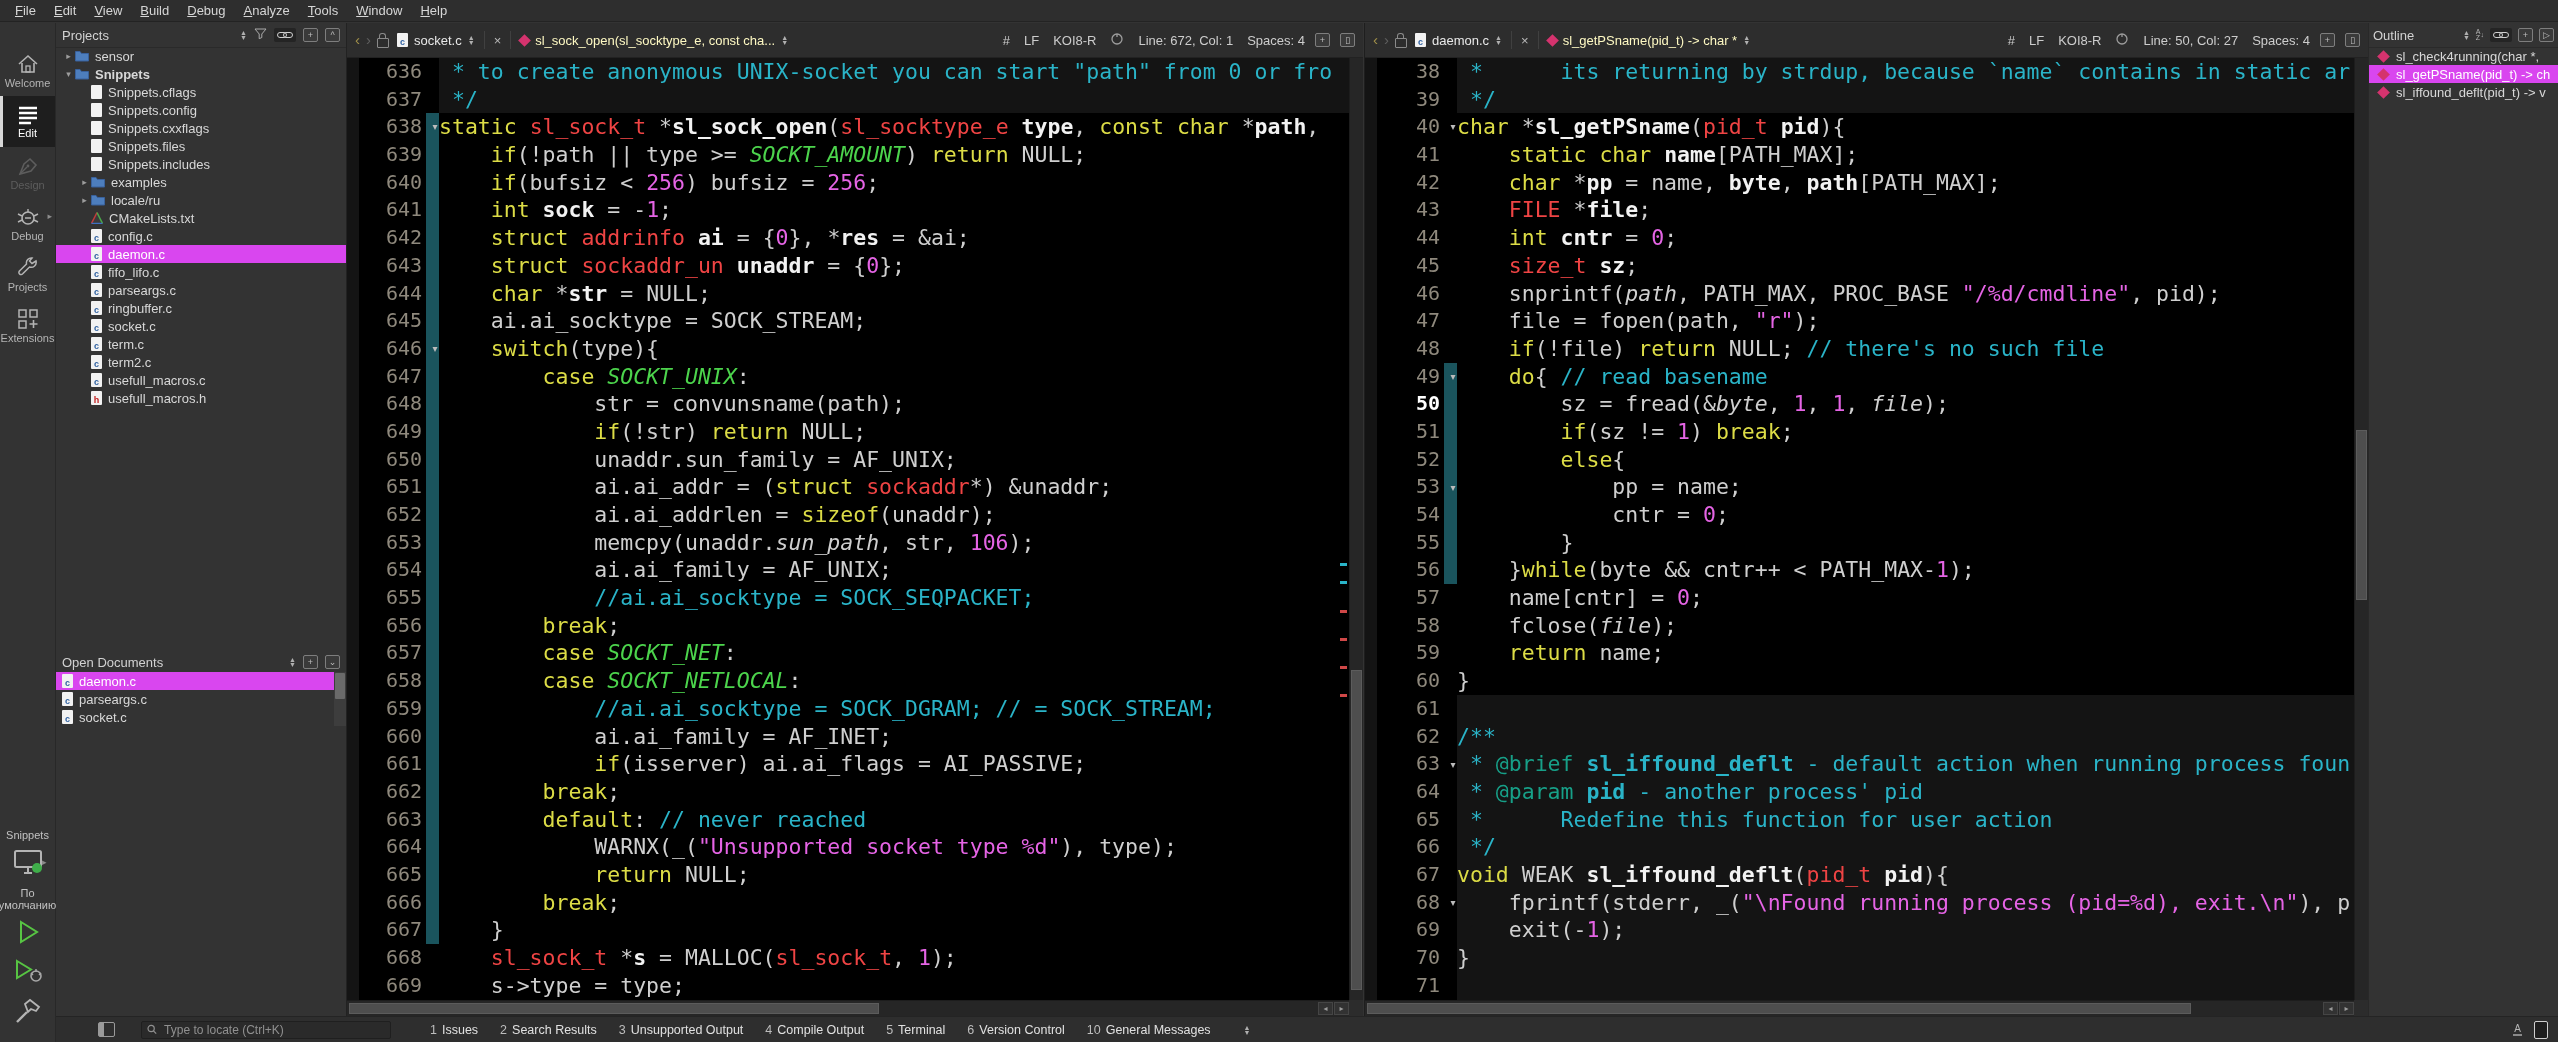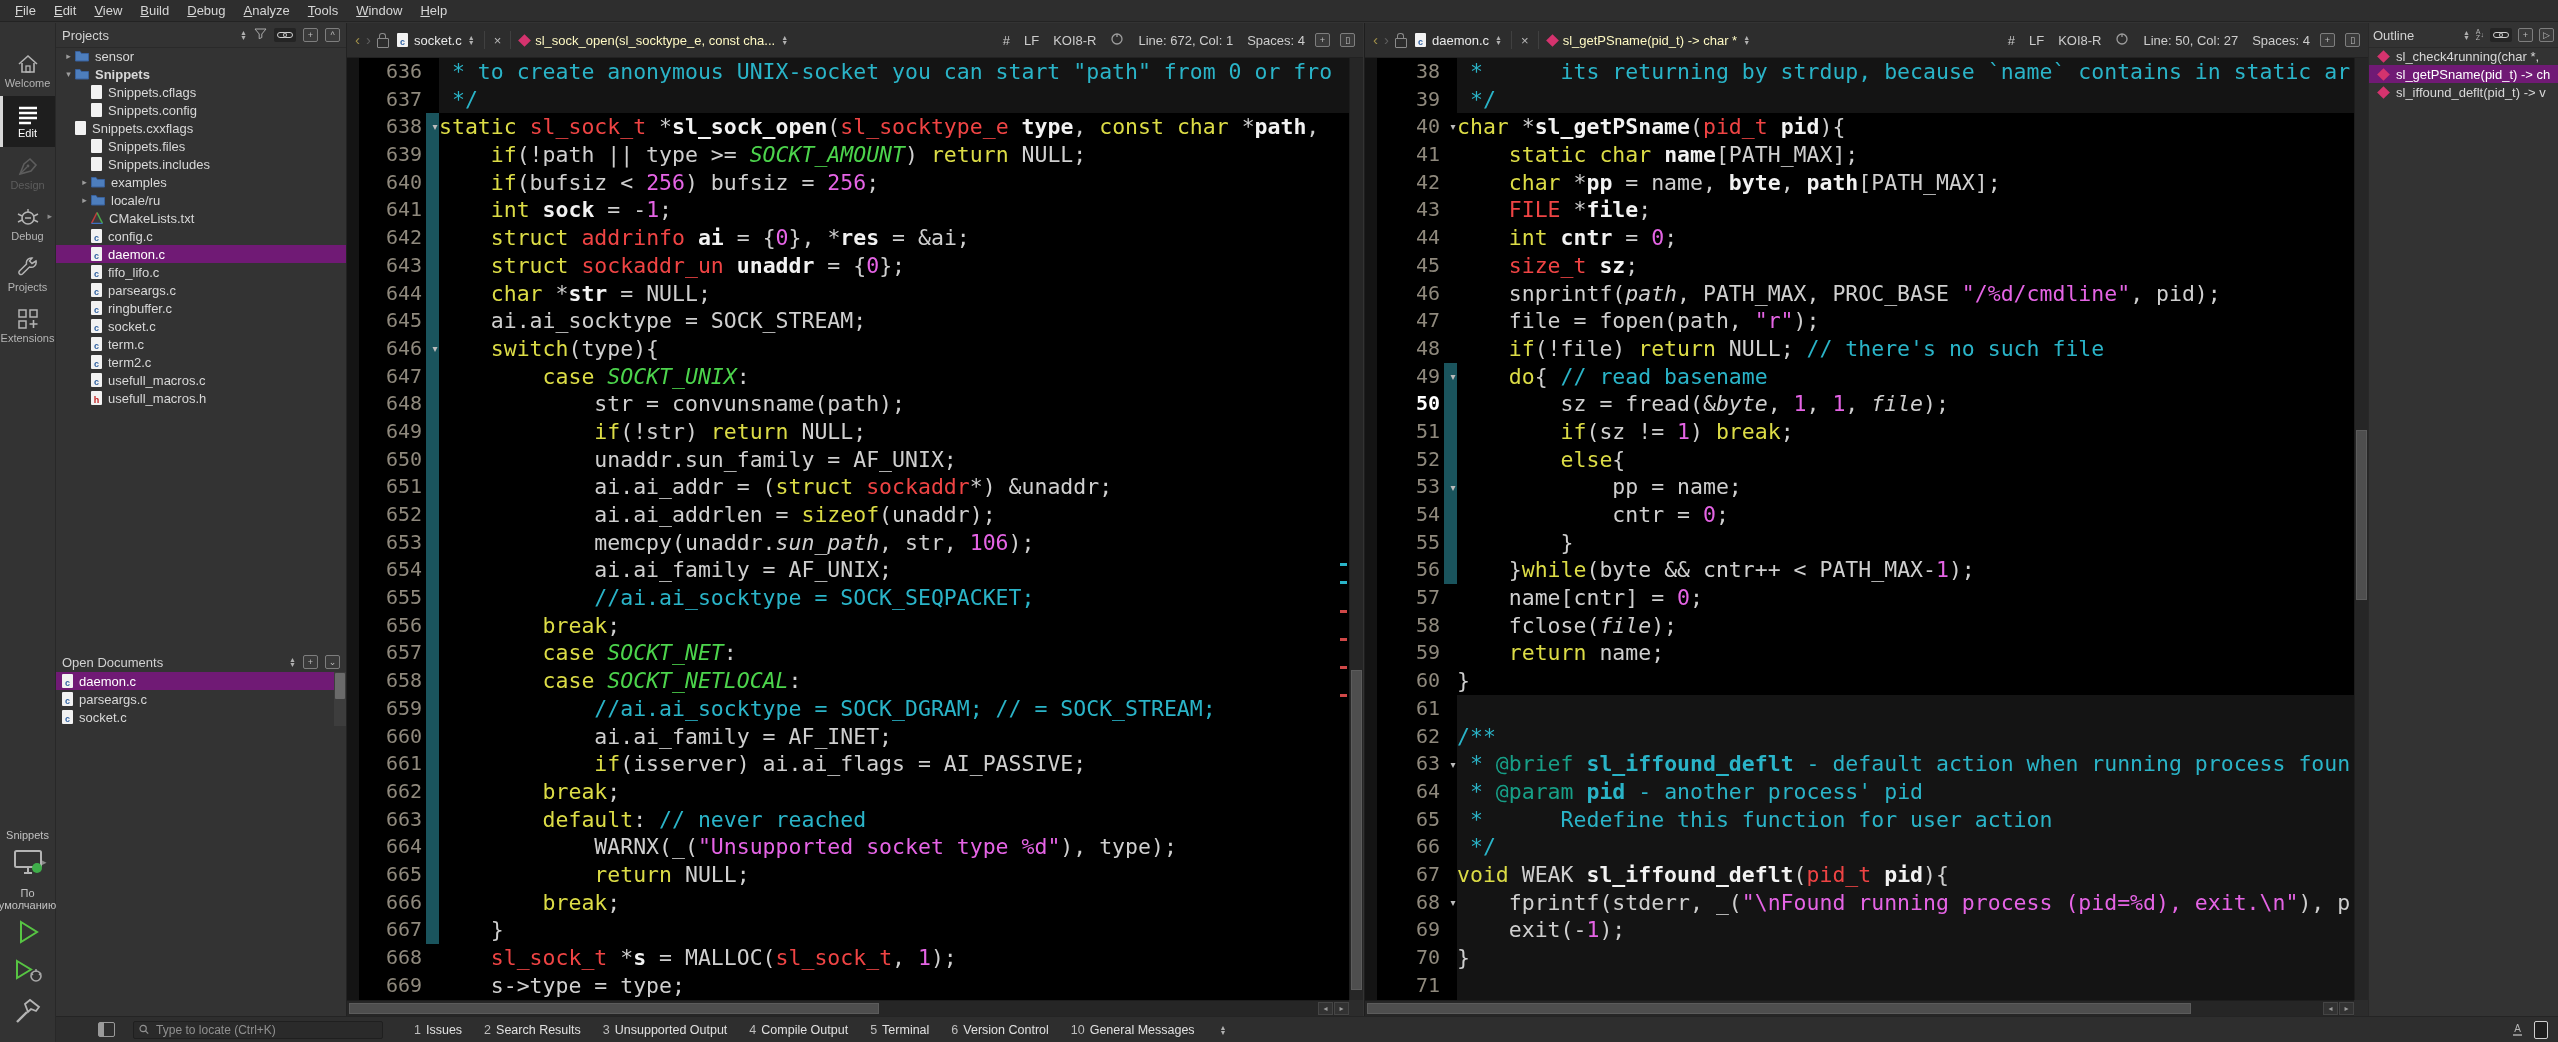--- a/index.html
+++ b/index.html
@@ -33,21 +33,21 @@
   .ph-spacer{flex:1;}
   .updn{display:inline-flex;flex-direction:column;align-items:center;line-height:5px;font-size:7px;color:#b0b0b0;}
   .bx{min-width:15px;height:14px;border:1px solid #7e7e7e;border-radius:2px;display:flex;align-items:center;
       justify-content:center;font-size:9px;color:#bdbdbd;background:#3a3a3a;box-sizing:border-box;}
   .press{background:#242424;border-radius:2px;padding:2px 3px;display:flex;align-items:center;}
   .azicon{display:flex;align-items:center;font-size:7px;color:#b5b5b5;line-height:6px;}
   .azicon .letters{display:flex;flex-direction:column;}
   
   .tree{position:absolute;left:0;right:0;}
   .trow{height:18px;display:flex;align-items:center;font-size:13px;color:#d8d8d8;white-space:nowrap;}
-  .trow.selected{background:#701a75;color:#ffffff;}
+  .trow.selected{background:#d946ef;color:#ffffff;}
   .trow .arrow{width:13px;font-size:9px;color:#9d9d9d;text-align:center;flex:0 0 auto;}
   .trow .ticon{margin-right:6px;flex:0 0 auto;display:flex;}
   .trow.bold{font-weight:bold;}
   .ficon{width:11px;height:14px;background:#f2f2f2;border-radius:1px;position:relative;display:flex;
          align-items:flex-end;justify-content:center;}
   .ficon span{font-size:9px;font-weight:bold;line-height:9px;}
   .ficon .c{color:#3465a4;} .ficon .h{color:#c22020;}
   .diamond{width:9px;height:9px;background:#d5336e;transform:rotate(45deg);flex:0 0 auto;}
   .list-scroll{position:absolute;top:0;right:0;width:12px;background:#3d3d3d;}
   .list-scroll .handle{position:absolute;left:1px;right:1px;background:#6a6a6a;border-radius:1px;}
@@ -87,21 +87,21 @@
   .vsb .handle{position:absolute;left:1px;right:1px;background:#4e4e4e;border:1px solid #5c5c5c;box-sizing:border-box;}
   .hsb{position:absolute;left:0;right:14px;bottom:0;height:16px;background:#262626;border-top:1px solid #1d1d1d;box-sizing:border-box;}
   .hsb .handle{position:absolute;top:2px;height:11px;background:#4e4e4e;border:1px solid #5c5c5c;box-sizing:border-box;}
   .hsb .btn{position:absolute;top:1px;width:15px;height:13px;border:1px solid #454545;background:#323232;color:#9a9a9a;
             font-size:8px;display:flex;align-items:center;justify-content:center;box-sizing:border-box;}
   .corner{position:absolute;right:0;bottom:0;width:14px;height:16px;background:#2c2c2c;}
   .mark{position:absolute;width:7px;height:3px;right:16px;}
   .mark.cy{background:#2ab4c8;} .mark.rd{background:#d04848;}
   
   .bottombar{position:absolute;left:56px;top:1016px;width:2502px;height:26px;background:#2e2e2e;border-top:1px solid #242424;
-             display:flex;align-items:center;font-size:12.5px;box-sizing:border-box;gap:8px;}
+             display:flex;align-items:center;font-size:12.5px;box-sizing:border-box;gap:16px;}
   .sidetoggle{width:15px;height:13px;border:1px solid #9a9a9a;border-radius:2px;margin-left:42px;position:relative;}
   .sidetoggle:before{content:"";position:absolute;left:0;top:0;bottom:0;width:5px;background:#9a9a9a;}
   .locator{width:250px;height:18px;background:#2a2a2a;border:1px solid #1f1f1f;border-radius:2px;margin-left:10px;
            display:flex;align-items:center;padding:0 5px;gap:5px;box-sizing:border-box;}
   .locator input{background:transparent;border:none;outline:none;color:#bdbdbd;font-size:12px;width:100%;
                  font-family:"Liberation Sans",sans-serif;}
   .locator input::placeholder{color:#909090;}
   .tabs{display:flex;align-items:center;margin-left:12px;}
   .btab{display:flex;align-items:center;gap:5px;padding:0 11px;color:#e0e0e0;}
   .btab .num{color:#bdbdbd;}
@@ -272,21 +272,21 @@
           </span>
           <span>Snippets.cflags</span>
         </div>
         <div class="trow" style="padding-left: 22px;">
           <span class="arrow"></span>
           <span class="ticon">
             <span class="ficon"></span>
           </span>
           <span>Snippets.config</span>
         </div>
-        <div class="trow" style="padding-left: 6px;">
+        <div class="trow" style="padding-left: 22px;">
           <span class="arrow"></span>
           <span class="ticon">
             <span class="ficon"></span>
           </span>
           <span>Snippets.cxxflags</span>
         </div>
         <div class="trow" style="padding-left: 22px;">
           <span class="arrow"></span>
           <span class="ticon">
             <span class="ficon"></span>

